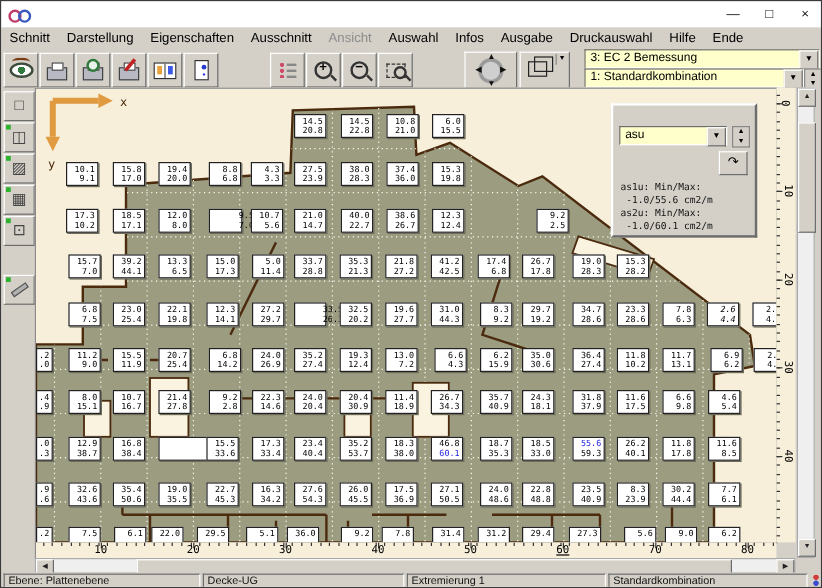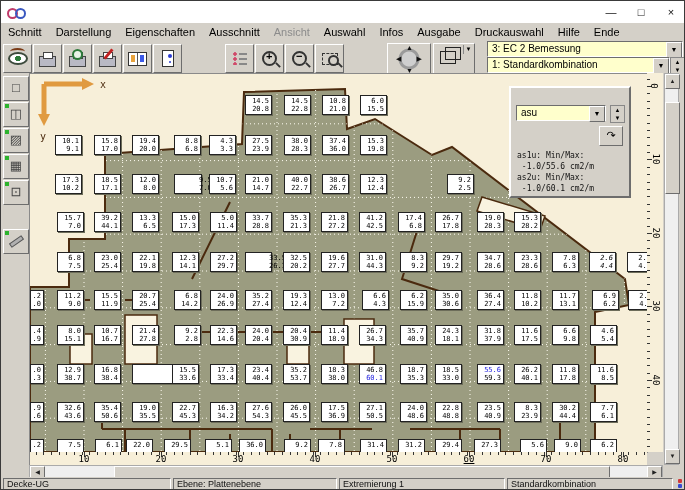--- a/index.html
+++ b/index.html
@@ -902,20 +902,20 @@
       <div class="sarrow" style="left:0;bottom:0;width:13px;height:13px;line-height:13px;">▼</div>
     </div>
     <div class="hscroll">
       <div class="sarrow" style="left:0;top:0;width:13px;height:11px;line-height:11px;">◀</div>
       <div class="hthumb"></div>
       <div class="sarrow" style="right:0;top:0;width:13px;height:11px;line-height:11px;">▶</div>
     </div>
   </div>
 
   <div class="statusbar" id="statusbar">
+      <div class="sfield" style="width: 164px;">Ebene: Plattenebene</div>
       <div class="sfield" style="width: 168px;">Decke-UG</div>
-      <div class="sfield" style="width: 164px;">Ebene: Plattenebene</div>
       <div class="sfield" style="width: 166px;">Extremierung 1</div>
       <div class="sfield" style="width: 166px;">Standardkombination</div>
       <div class="sicon"></div>
     </div>
 
 </div>
 
 </body></html>

